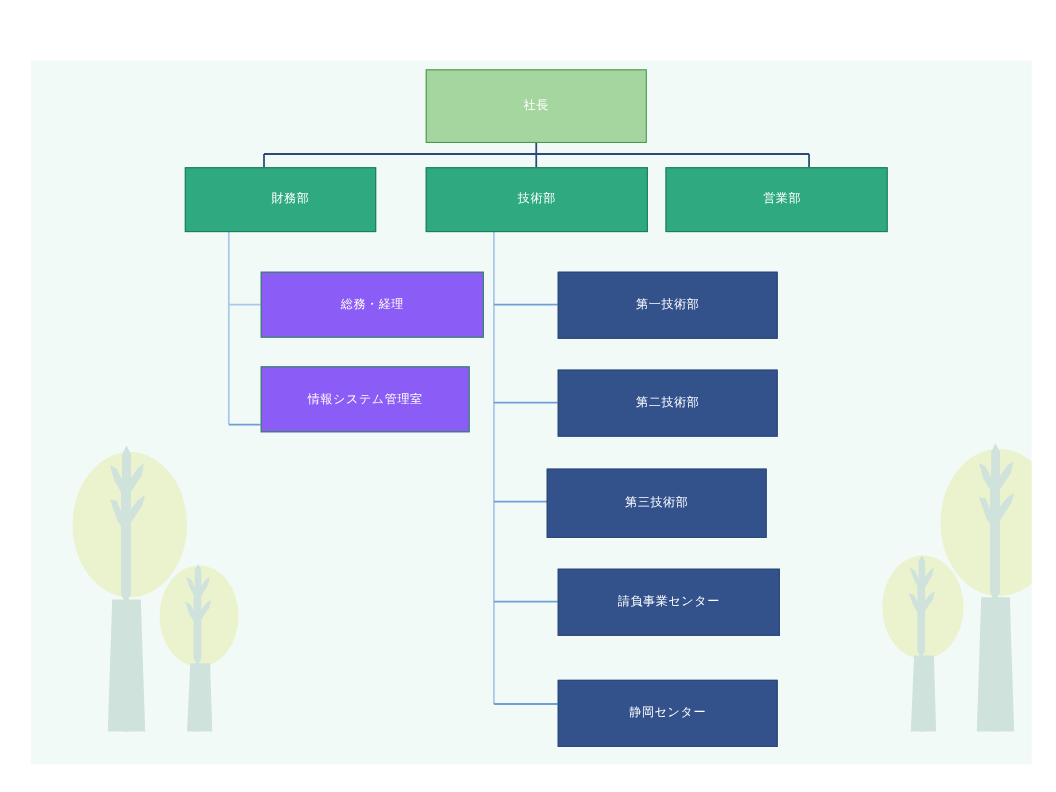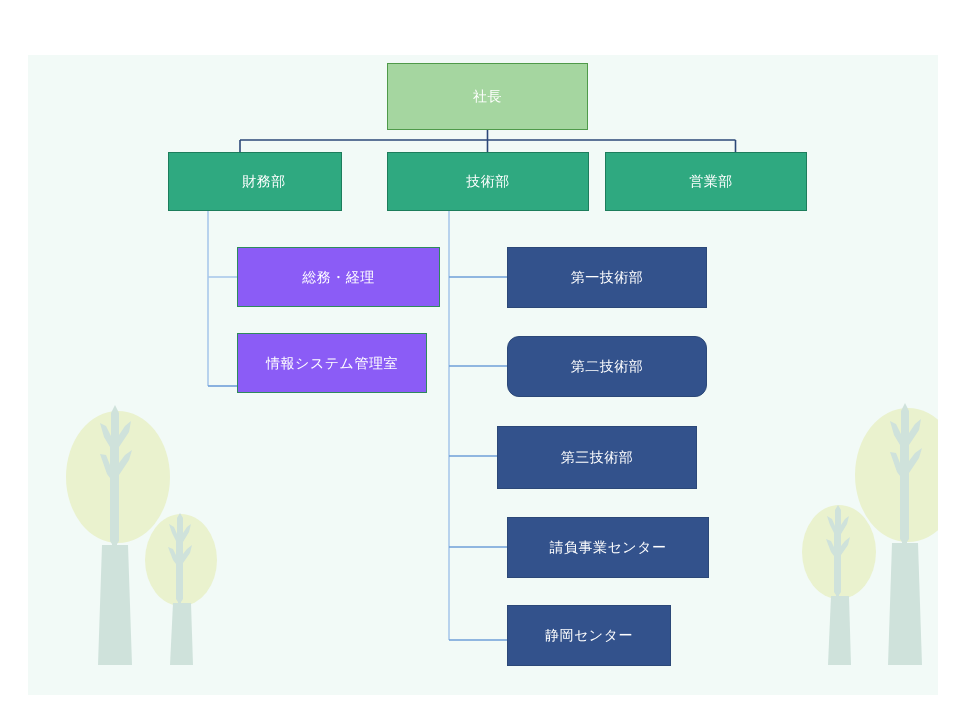--- a/index.html
+++ b/index.html
@@ -40,21 +40,21 @@
   .node-layer { z-index: 3; }
 
   .node {
     position: absolute;
     box-sizing: border-box;
     display: flex;
     align-items: center;
     justify-content: center;
     text-align: center;
     color: #ffffff;
-    font-size: 14px;
+    font-size: 11px;
     line-height: 1.35;
     letter-spacing: 0.5px;
     padding: 2px 6px;
   }
   .node.level-1 {
     background: #a5d6a0;
     border: 1px solid #4f9a4a;
   }
   .node.level-2 {
     background: #2fa980;
@@ -163,31 +163,31 @@
       </div>
 
       <div class="node level-3-green" style="left:209px; top:278px; width:190px; height:60px;">
         <span>情報システム管理室</span>
       </div>
 
       <div class="node level-3-blue" style="left:479px; top:192px; width:200px; height:61px;">
         <span>第一技術部</span>
       </div>
 
-      <div class="node level-3-blue" style="left:479px; top:281px; width:200px; height:61px;border-radius:12px;">
+      <div class="node level-3-blue" style="left:479px; top:281px; width:200px; height:61px;">
         <span>第二技術部</span>
       </div>
 
       <div class="node level-3-blue" style="left:469px; top:371px; width:200px; height:63px;">
         <span>第三技術部</span>
       </div>
 
       <div class="node level-3-blue" style="left:479px; top:462px; width:202px; height:61px;">
         <span>請負事業センター</span>
       </div>
 
-      <div class="node level-3-blue" style="left:479px; top:550px; width:164px; height:61px;">
+      <div class="node level-3-blue" style="left:479px; top:563px; width:200px; height:61px;">
         <span>静岡センター</span>
       </div>
 
     </div>
   </div>
 </div>
 
 </body></html>

